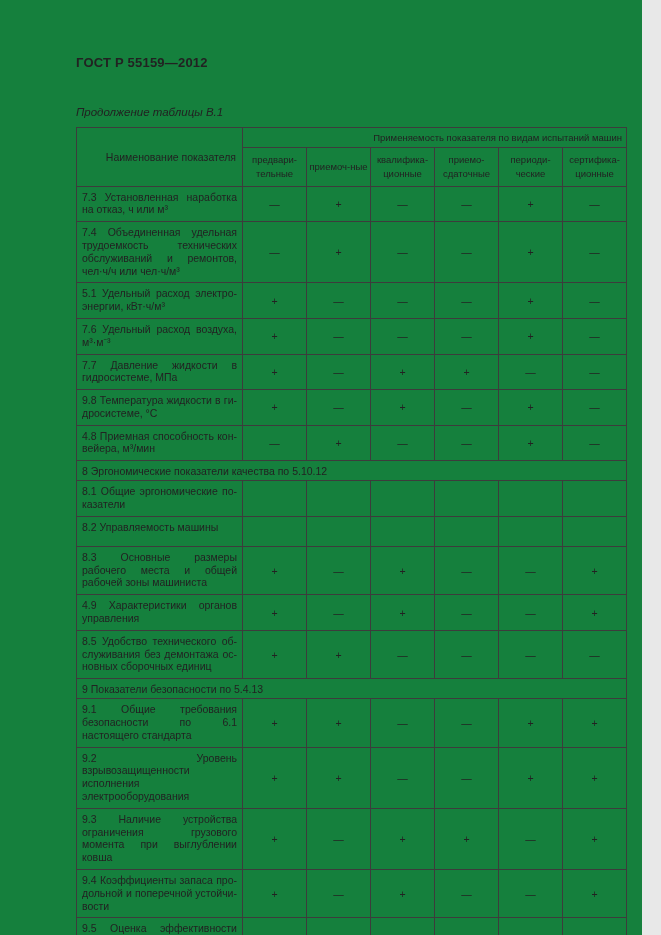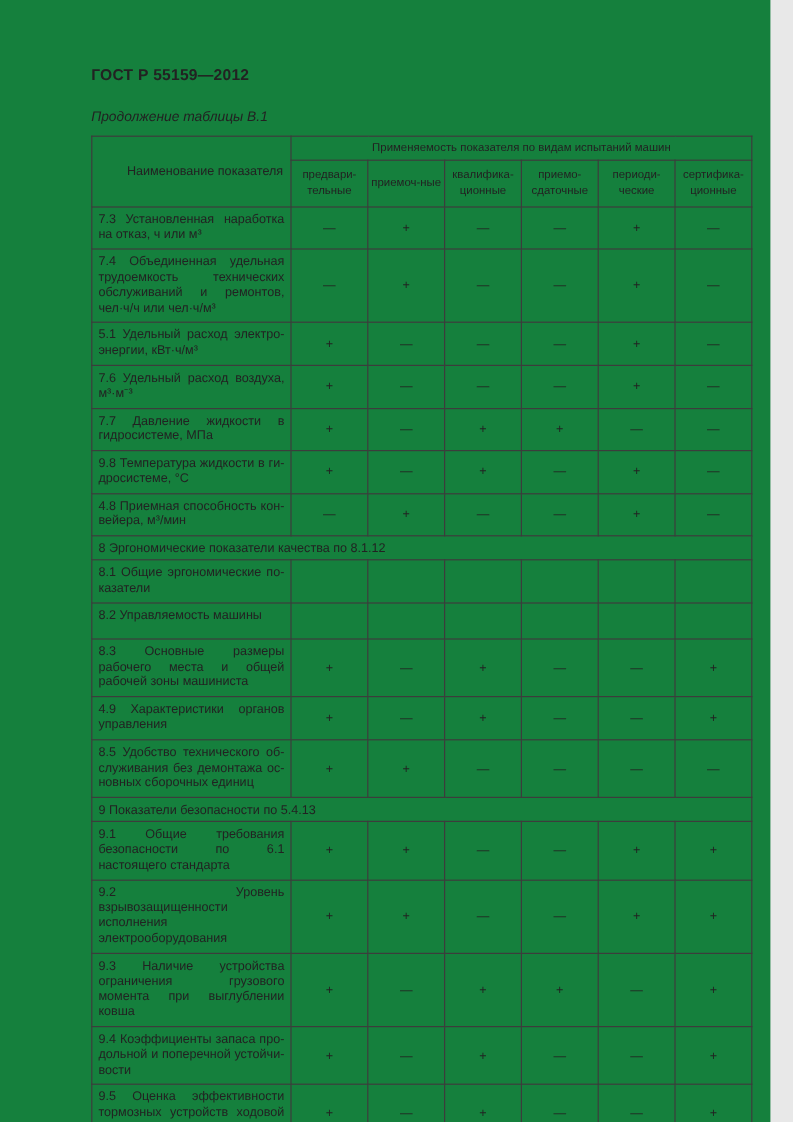--- a/index.html
+++ b/index.html
@@ -10,35 +10,35 @@
     background:#15803d;
     font-family:"Liberation Sans", sans-serif;
     color:#222222;
     padding:55px 36px 0 76px;
     overflow:hidden;
   }
   .doc-code {
     font-size:13px; font-weight:bold; letter-spacing:.2px;
   }
   .table-caption {
-    margin-top:22px;
+    margin-top:36px;
     font-size:11.5px; font-style:italic;
   }
   table.indicators {
     margin-top:9px;
     width:550px;
     border-collapse:collapse;
     table-layout:fixed;
   }
   table.indicators th, table.indicators td {
     border:1px solid #3c3c3c;
   }
   th.th-group {
     font-size:9.5px; font-weight:normal;
-    text-align:center; padding:4px 4px;
+    text-align:right; padding:4px 4px;
   }
   th.th-name {
     font-size:10.5px; font-weight:normal;
     text-align:right; vertical-align:middle;
     padding:2px 6px;
     border-bottom:2px solid #3c3c3c;
   }
   th.th-sub {
     font-size:9.5px; font-weight:normal;
     text-align:center; vertical-align:middle;
@@ -152,21 +152,21 @@
         <tr>
           <td class="cell-name">4.8 Приемная способность кон­вейера, м³/мин</td>
           <td class="cell-mark">—</td>
           <td class="cell-mark">+</td>
           <td class="cell-mark">—</td>
           <td class="cell-mark">—</td>
           <td class="cell-mark">+</td>
           <td class="cell-mark">—</td>
         </tr>
         <tr>
-          <td colspan="7" class="cell-section">8 Эргономические показатели качества по 8.1.12</td>
+          <td colspan="7" class="cell-section">8 Эргономические показатели качества по 5.10.12</td>
         </tr>
         <tr>
           <td class="cell-name">8.1 Общие эргономические по­казатели</td>
           <td class="cell-mark"></td>
           <td class="cell-mark"></td>
           <td class="cell-mark"></td>
           <td class="cell-mark"></td>
           <td class="cell-mark"></td>
           <td class="cell-mark"></td>
         </tr>

